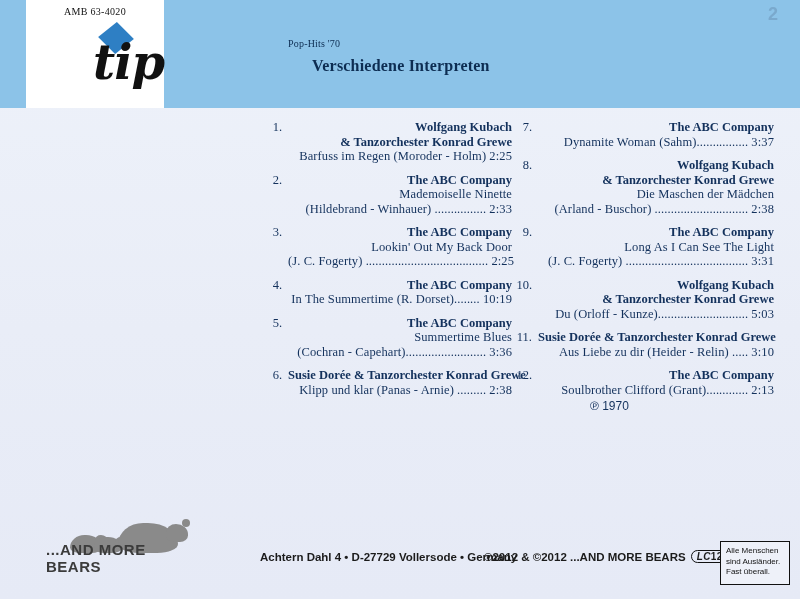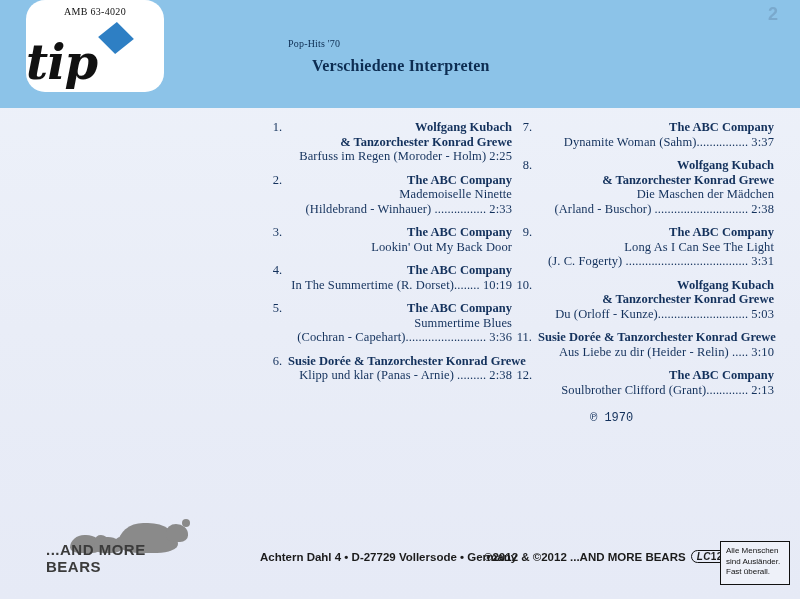--- a/index.html
+++ b/index.html
@@ -16,37 +16,36 @@
     background:#eef1f9;
     background-image:linear-gradient(180deg,#eef2fa 0%, #e9edf7 55%, #e6eaf6 100%);
   }
 
   
   .top-band {
     position:absolute; left:0; top:0; width:800px; height:108px;
     background:#8cc3e8;
   }
   .logo-box {
-    position:absolute; left:26px; top:0; width:138px; height:92px;
+    position:absolute; left:26px; top:0; width:138px; height:108px;
     background:#ffffff;
-    border-radius:19px;
   }
   .cat-no {
     position:absolute; left:0; top:6px; width:138px;
     text-align:center;
     font-family:"Liberation Serif", serif;
     font-size:10px; color:#111;
     letter-spacing:.3px;
   }
   .tip-logo {
     position:absolute; left:0; top:24px; width:138px; height:78px;
   }
   .tip-word {
     position:absolute; left:0; top:10px; width:138px;
-    text-align:left;
+    text-align:right;
     font-family:"DejaVu Serif", serif;
     font-style:italic; font-weight:bold;
     font-size:48px; color:#111;
     letter-spacing:-1px;
   }
   .tip-diamond {
     position:absolute; left:78px; top:2px;
     width:24px; height:24px;
     background:#2e7fc4;
     transform:rotate(45deg) skewX(-6deg);
@@ -81,23 +80,23 @@
   .track .num {
     position:absolute; left:0; top:0; width:20px;
     text-align:right;
     font-family:"Liberation Serif", serif;
     font-size:12.5px; color:#13315c;
   }
   .line { font-family:"Liberation Serif", serif; font-size:12.5px; color:#13315c; line-height:14.5px; white-space:nowrap;text-align:right; }
   .line.bold { font-weight:bold; }
   .line.title { letter-spacing:.1px; }
   .copyright-line {
-    font-family:Liberation Mono, monospace;
+    font-family:Liberation Sans, sans-serif;
     font-size:12px; color:#13315c;
-    padding-left:52px; margin-top:14px;
+    padding-left:52px; margin-top:2px;
   }
 
   
   .bears {
     position:absolute; left:30px; bottom:24px; width:170px; height:64px;
   }
   .bears-text {
     position:absolute; left:16px; bottom:0;
     font-family:"Liberation Sans", sans-serif;
     font-size:15px; font-weight:bold; color:#3b3b3b;
@@ -198,20 +197,21 @@
         <span class="num">2.</span>
         <div class="line bold">The ABC Company</div>
         <div class="line title">Mademoiselle Ninette</div>
         <div class="line title">(Hildebrand - Winhauer) ................ 2:33</div>
       </div>
 
       <div class="track">
         <span class="num">3.</span>
         <div class="line bold">The ABC Company</div>
         <div class="line title">Lookin' Out My Back Door</div>
+        <div class="line title">(J. C. Fogerty) ...................................... 2:25</div>
       </div>
 
       <div class="track">
         <span class="num">4.</span>
         <div class="line bold">The ABC Company</div>
         <div class="line title">In The Summertime (R. Dorset)........ 10:19</div>
       </div>
 
       <div class="track">
         <span class="num">5.</span>

